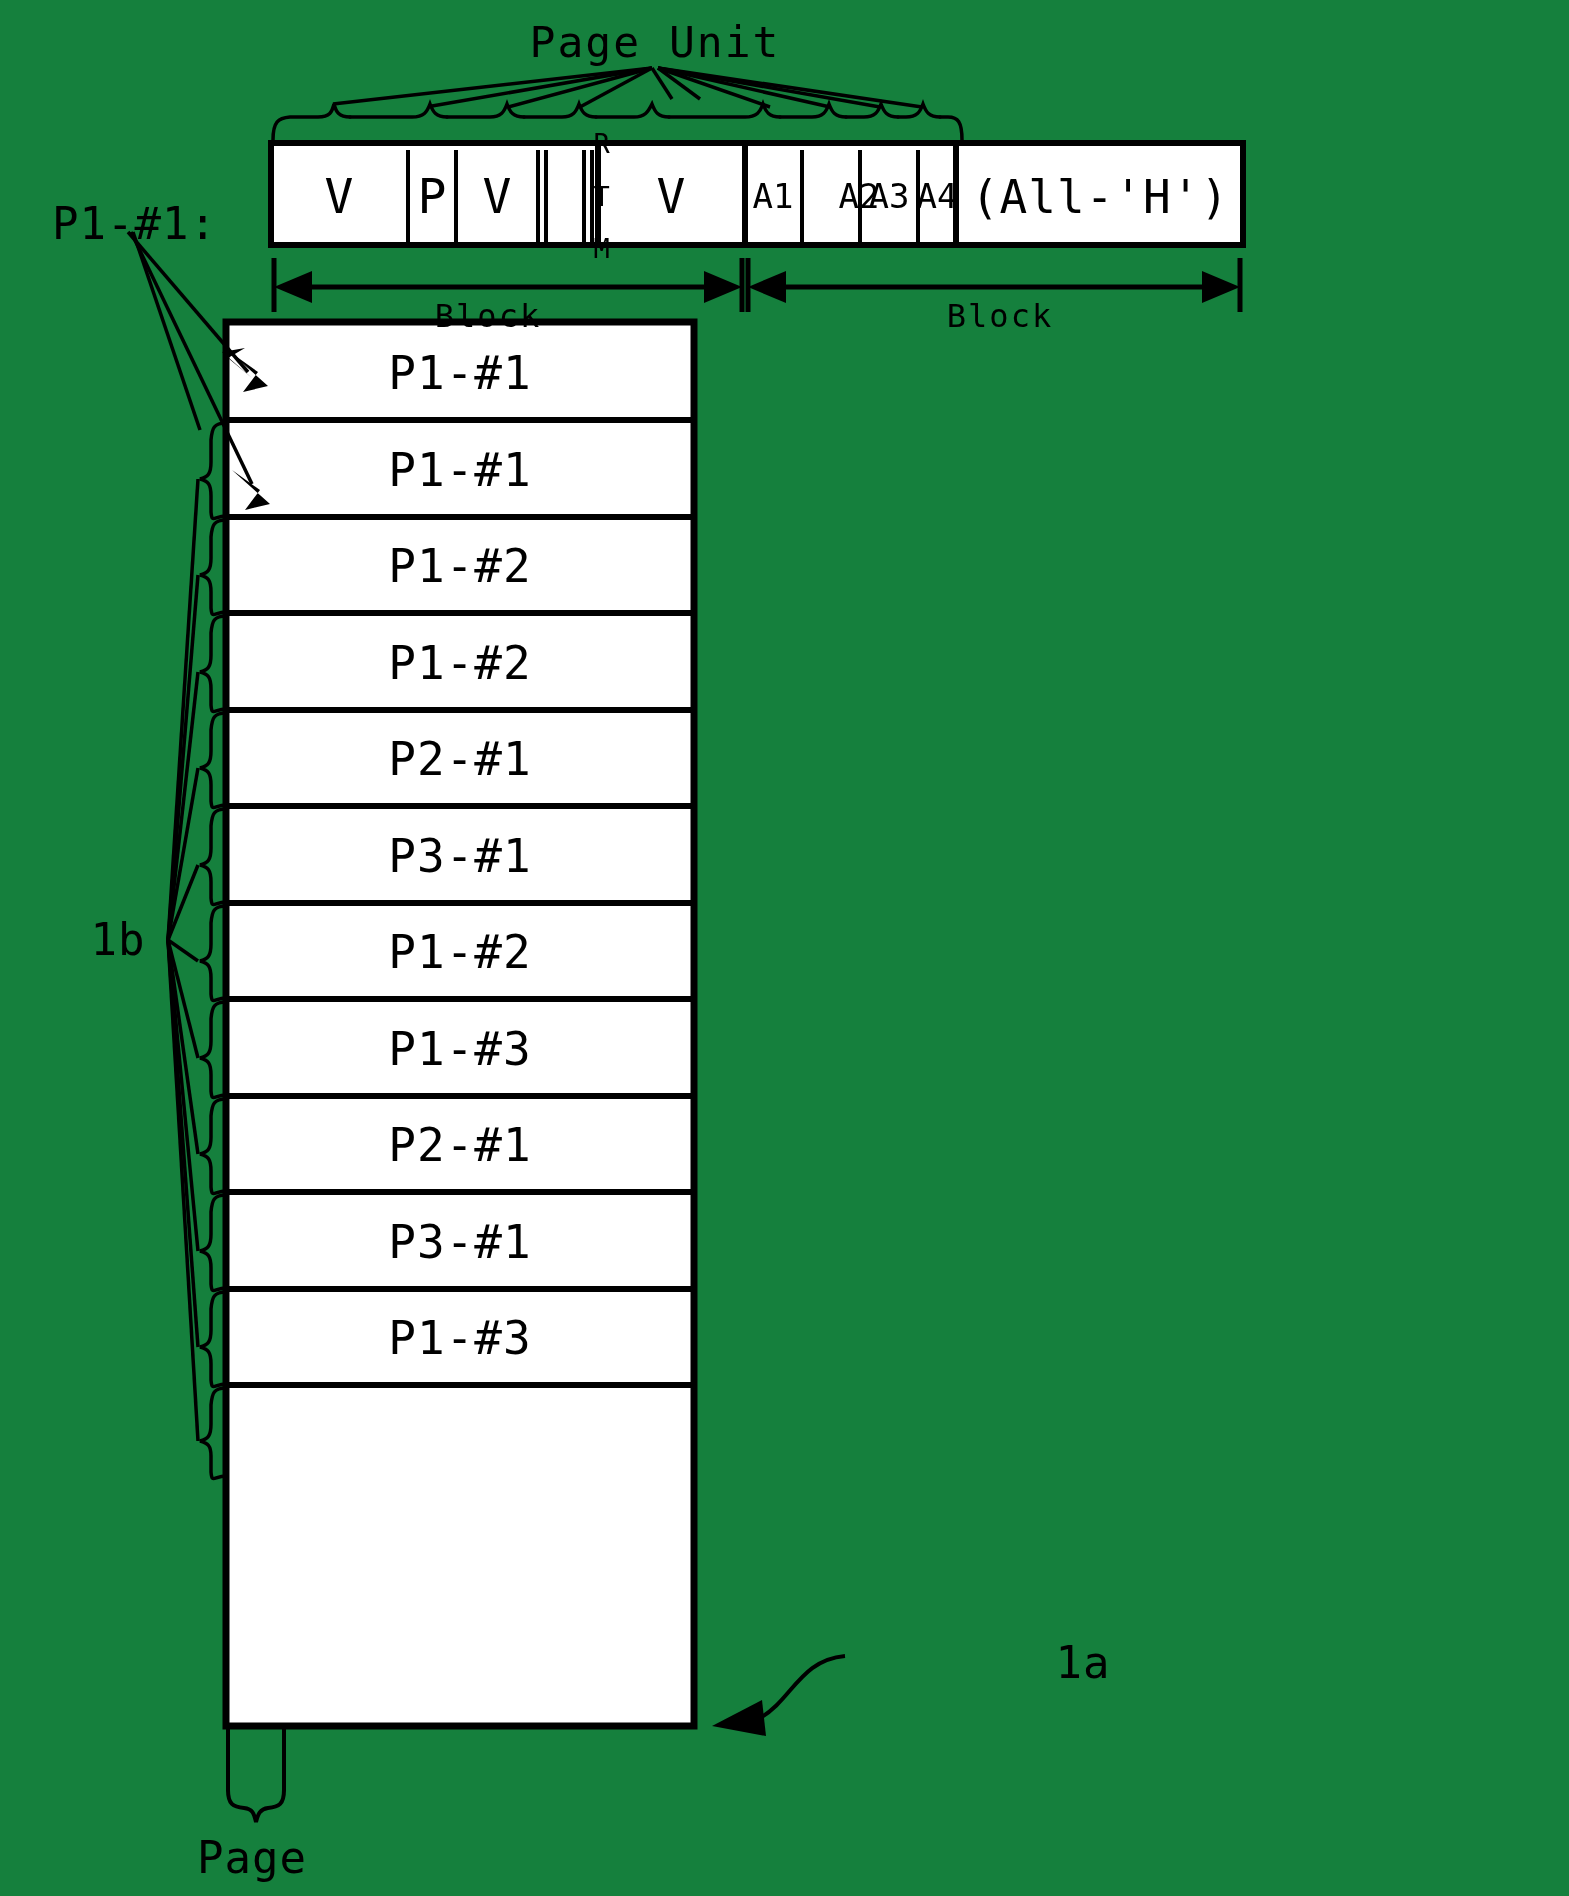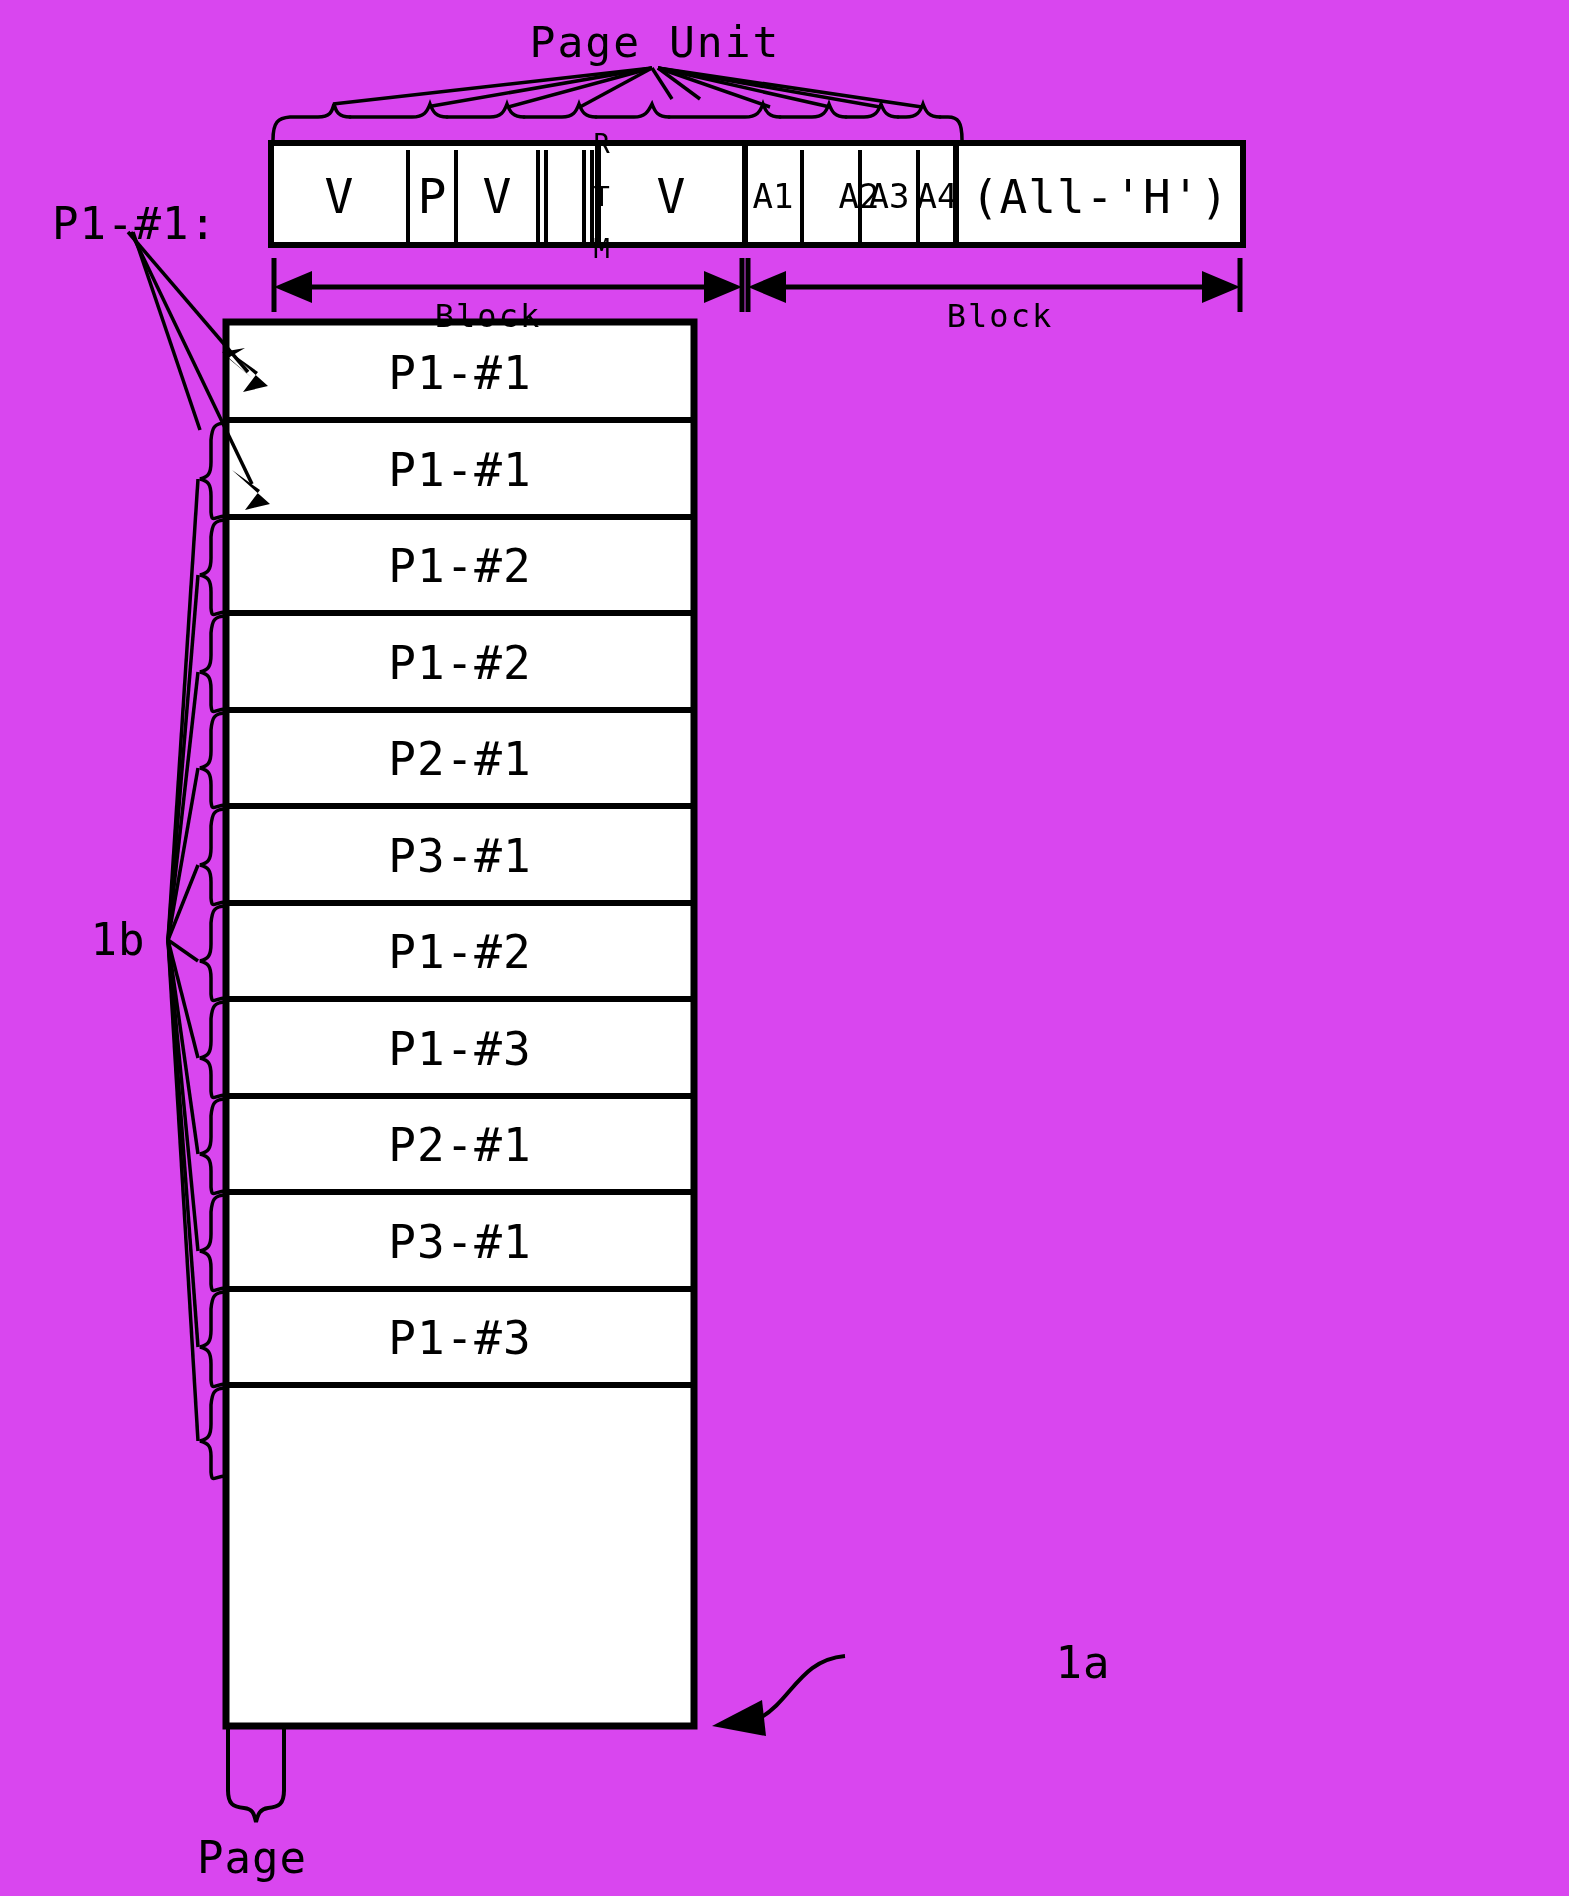--- a/index.html
+++ b/index.html
@@ -8,21 +8,21 @@
     background: #ffffff;
   }
   body {
     font-family: "DejaVu Sans Mono", "Liberation Mono", monospace;
     color: #000000;
   }
   #stage {
     position: relative;
     width: 1569px;
     height: 1896px;
-    background: #d946ef;
+    background: #15803d;
     overflow: hidden;
   }
   .svg-layer {
     position: absolute;
     left: 0;
     top: 0;
     width: 1569px;
     height: 1896px;
   }
   .txt {

